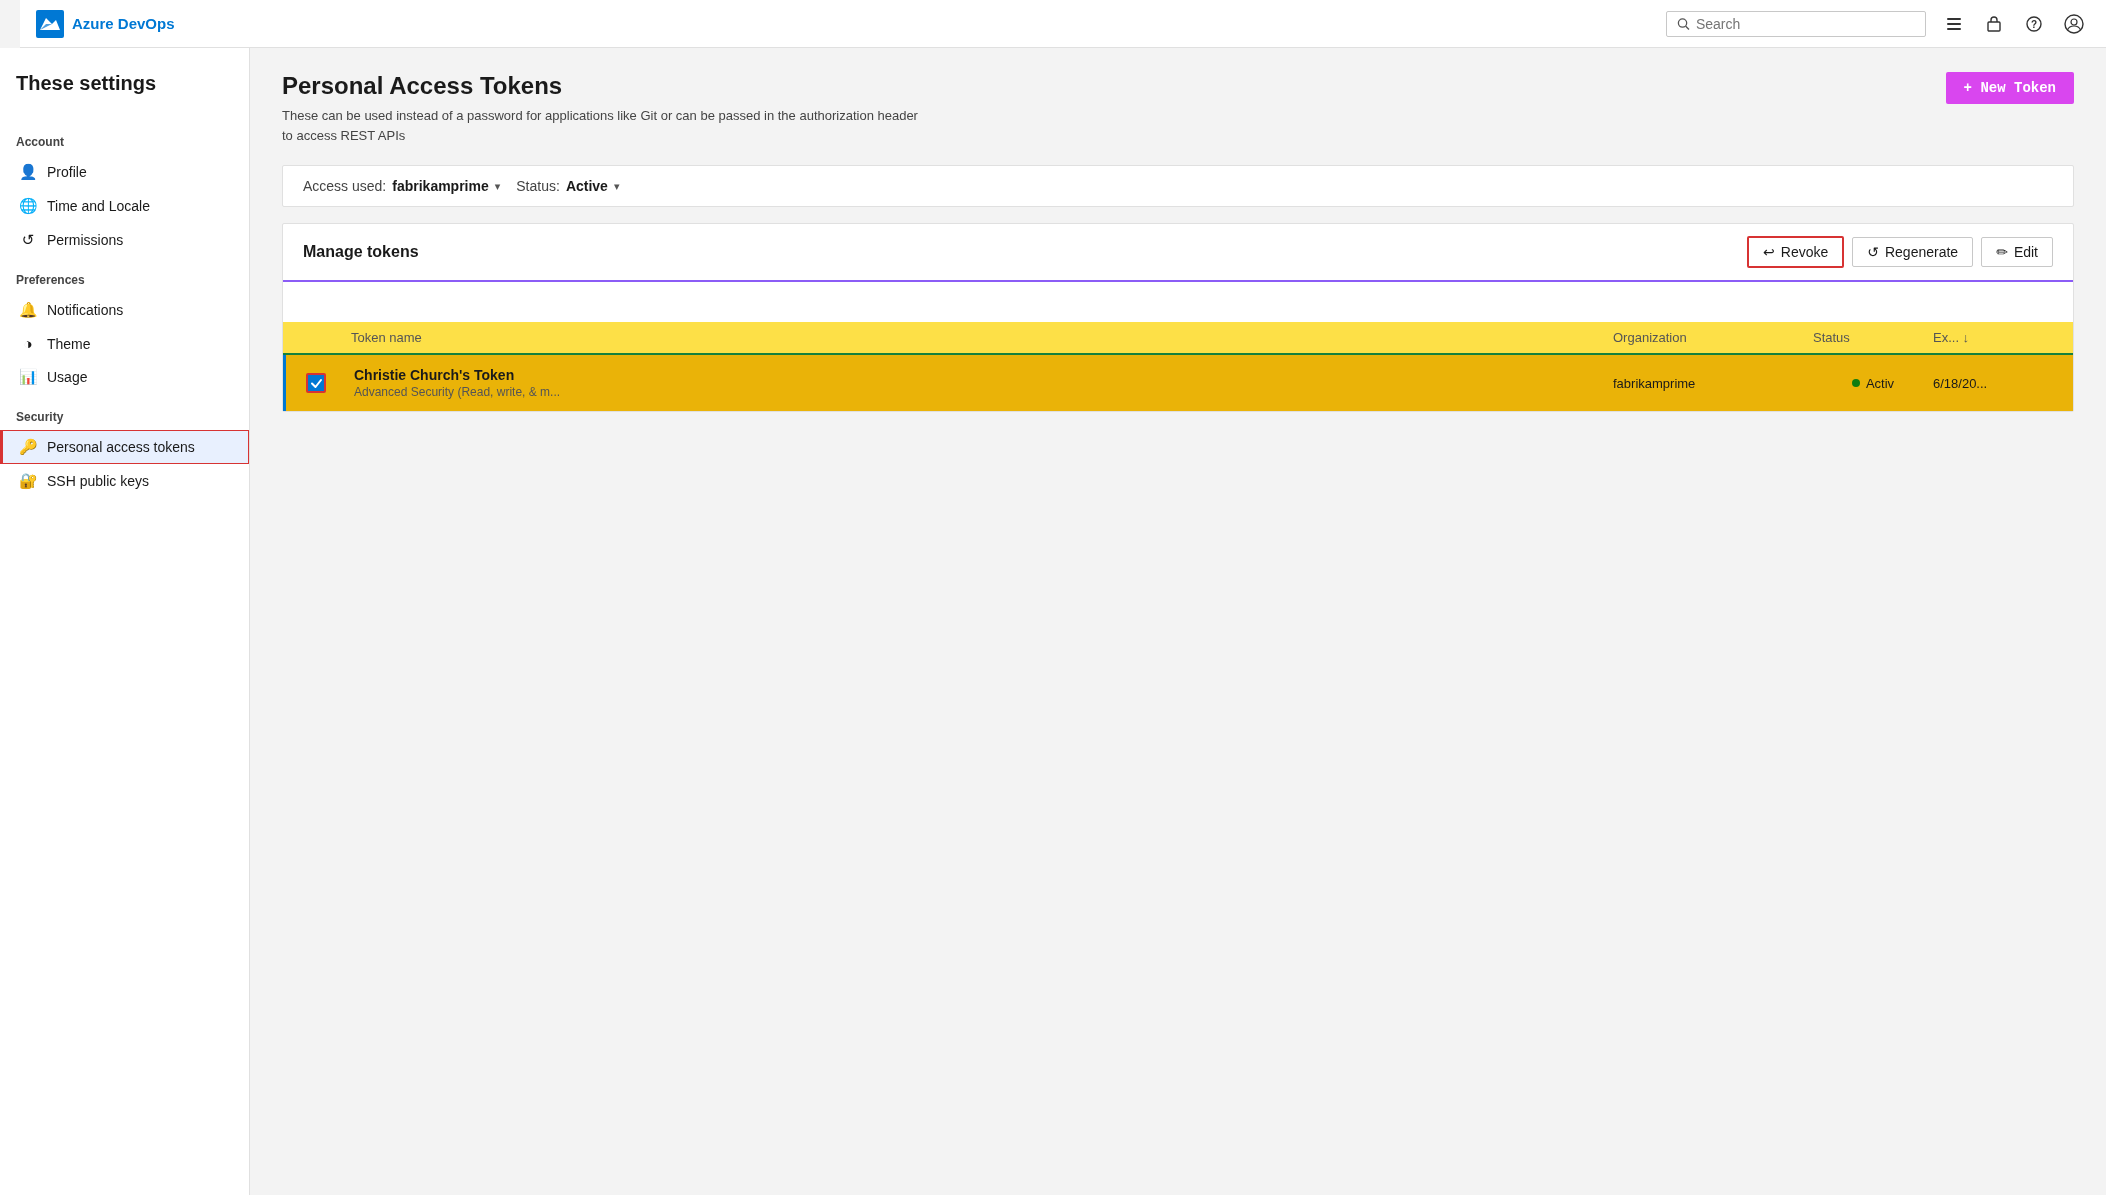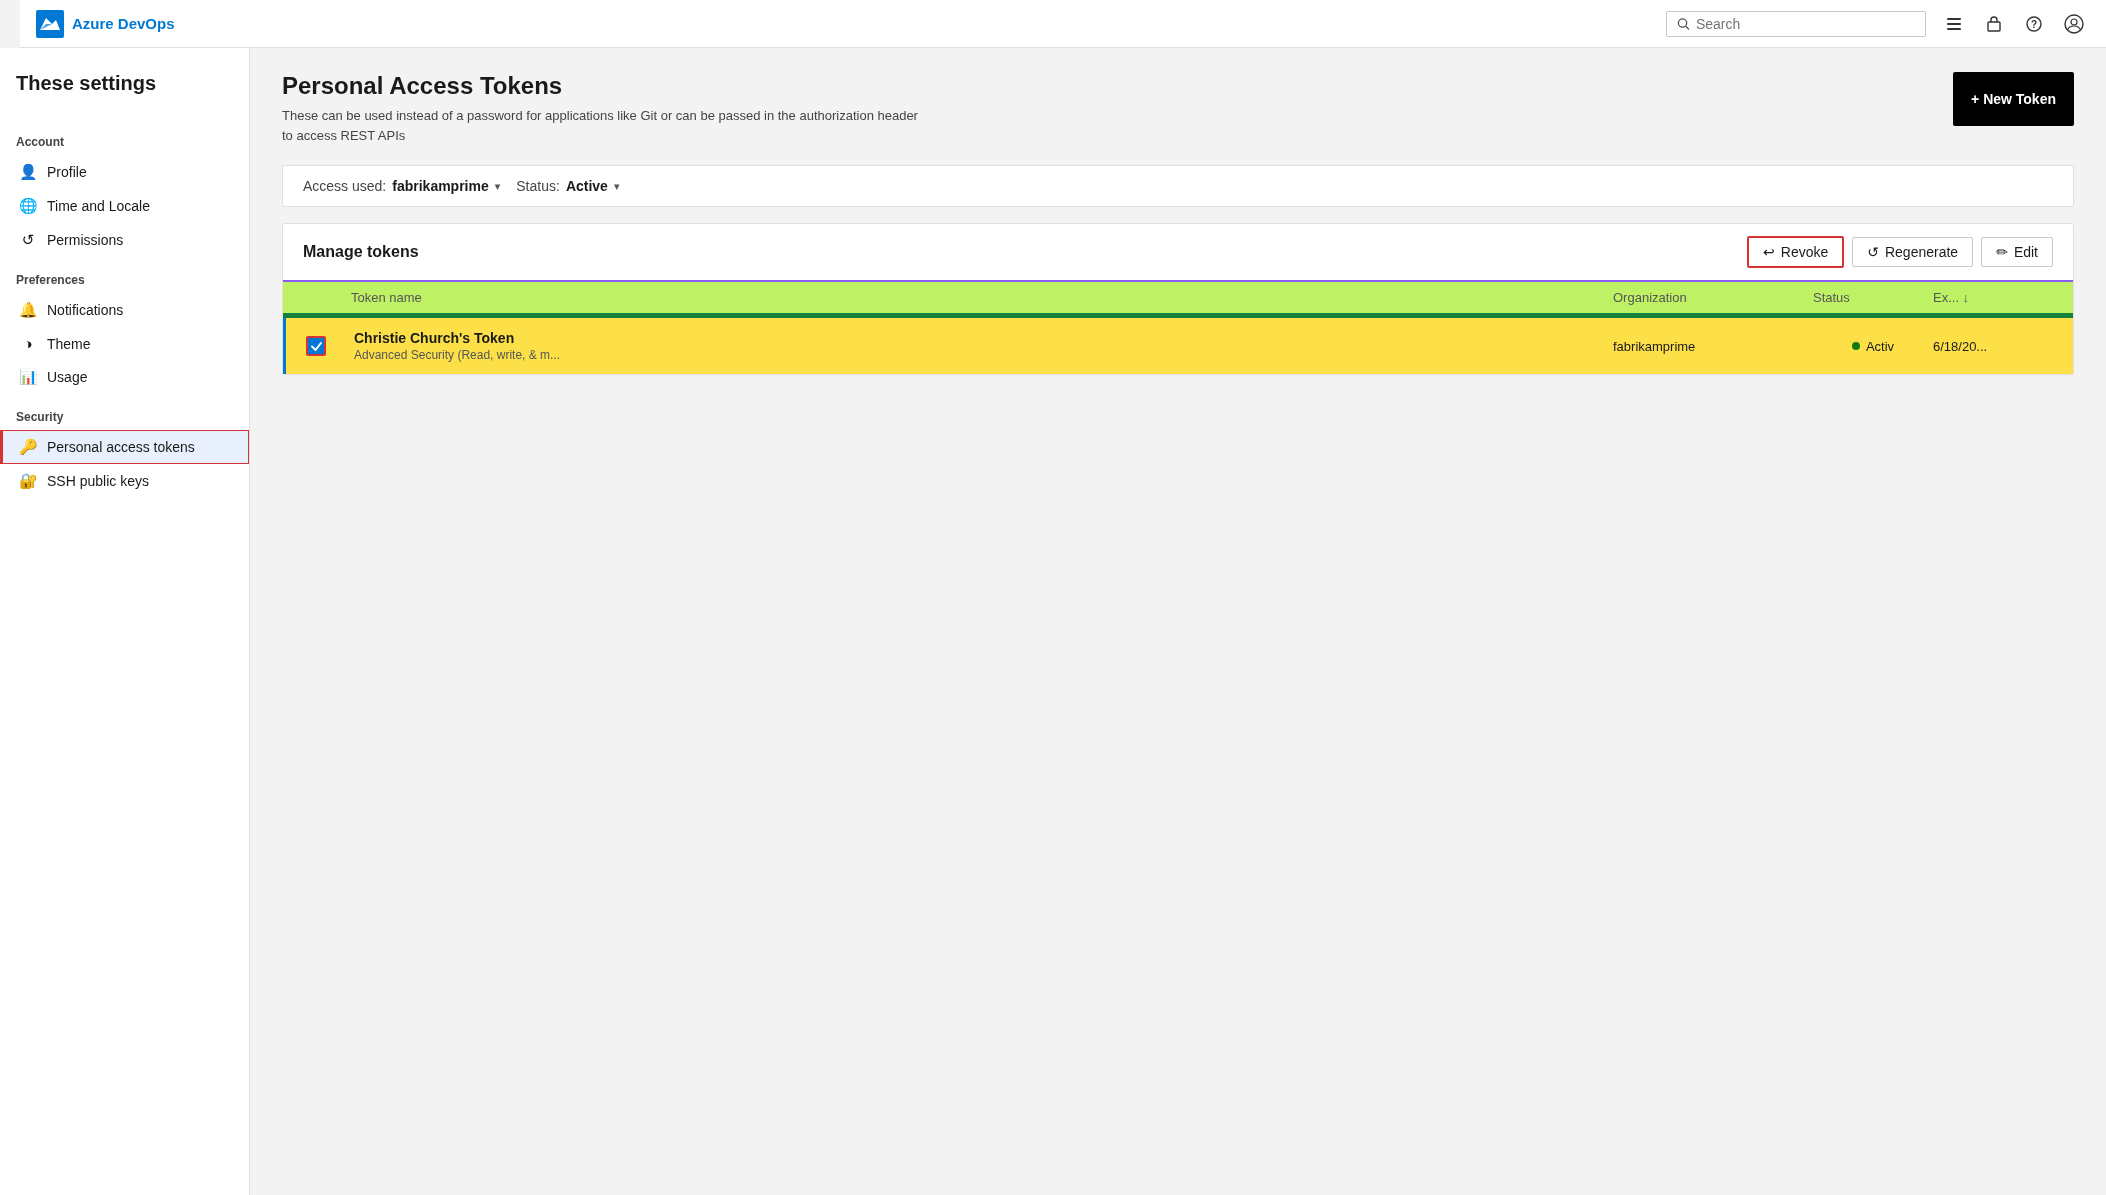--- a/index.html
+++ b/index.html
@@ -129,32 +129,33 @@
       color: #1a1a1a;
       margin-bottom: 6px;
     }
     .page-subtitle {
       font-size: 13px;
       color: #444;
       max-width: 650px;
       line-height: 1.5;
     }
     .btn-new-token {
-      background: #000000;
+      background: #d946ef;
       color: #fff;
       border: none;
-      padding: 19px 18px;
+      padding: 8px 18px;
       font-size: 14px;
       font-weight: 600;
       border-radius: 2px;
       cursor: pointer;
       white-space: nowrap;
       display: flex;
       align-items: center;
       gap: 6px;
+      font-family: Liberation Mono, monospace;
     }
 
     
     .filter-bar {
       background: #fff;
       border: 1px solid #e0e0e0;
       border-radius: 2px;
       padding: 12px 20px;
       display: flex;
       align-items: center;
@@ -204,37 +205,38 @@
       color: #1a1a1a;
     }
     .toolbar-btn.revoke {
       border: 2px solid #d73333;
       color: #1a1a1a;
     }
     .table-header {
       display: grid;
       grid-template-columns: 48px 1fr 200px 120px 120px;
       padding: 8px 20px;
-      border-bottom: 5px solid #15803d;
-      background: #bef264;
+      border-bottom: 2px solid #15803d;
+      background: #fde047;
+      margin-top: 40px;
     }
     .table-header-cell {
       font-size: 13px;
       color: #555;
       font-weight: 400;
       display: flex;
       align-items: center;
       gap: 4px;
     }
     .table-row {
       display: grid;
       grid-template-columns: 48px 1fr 200px 120px 120px;
       padding: 12px 20px;
       border-left: 3px solid #0078d4;
-      background: #fde047;
+      background: #eab308;
       align-items: center;
     }
     .row-checkbox {
       width: 20px;
       height: 20px;
       border: 2px solid #d73333;
       background: #0078d4;
       border-radius: 2px;
       display: flex;
       align-items: center;

